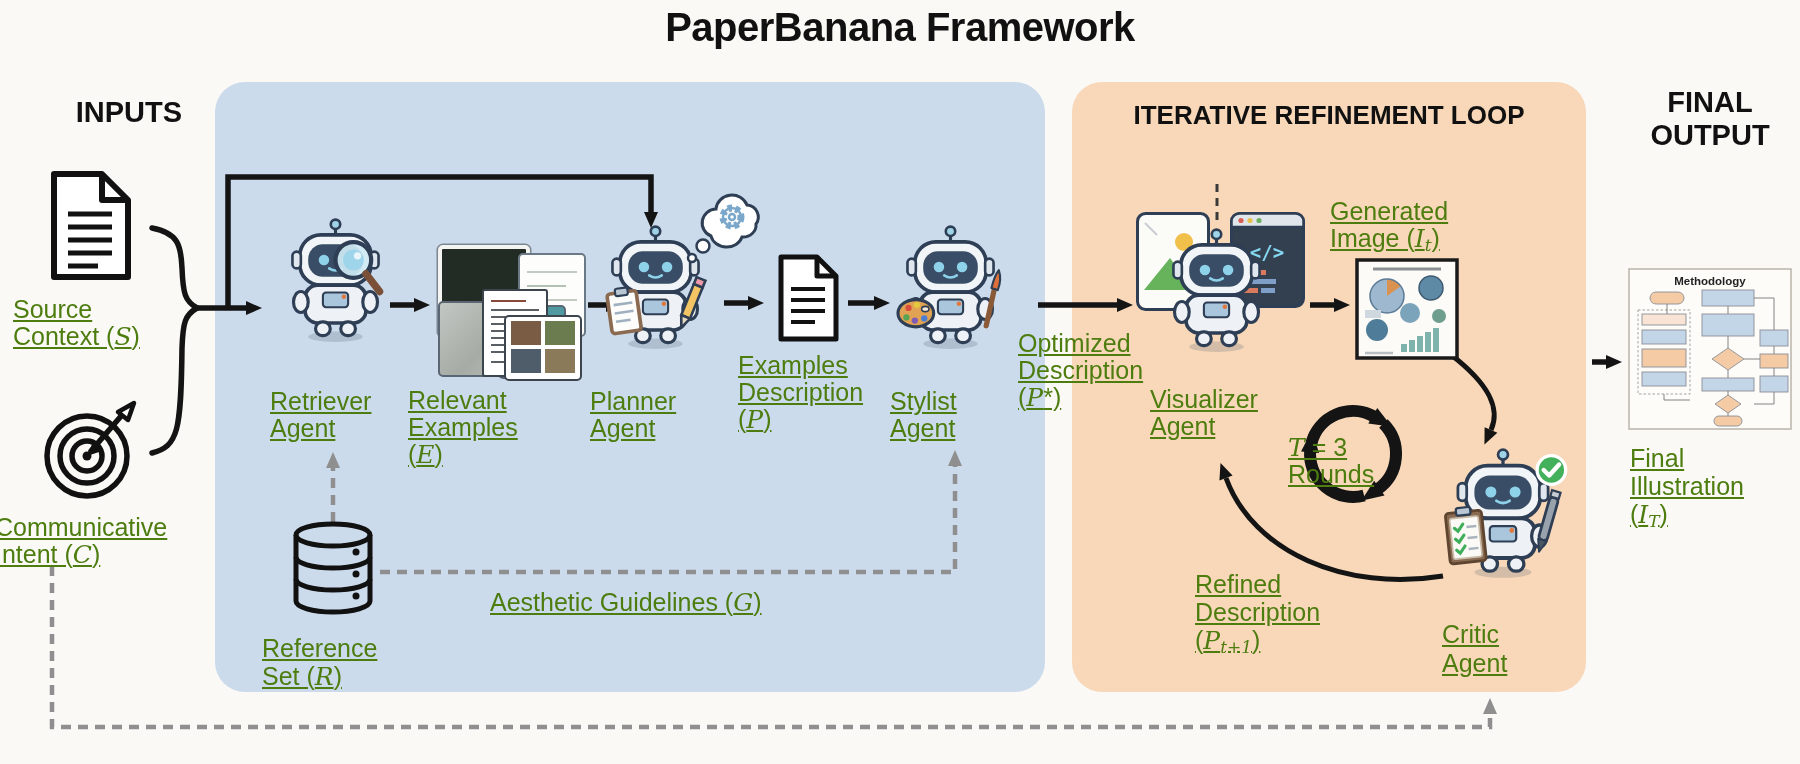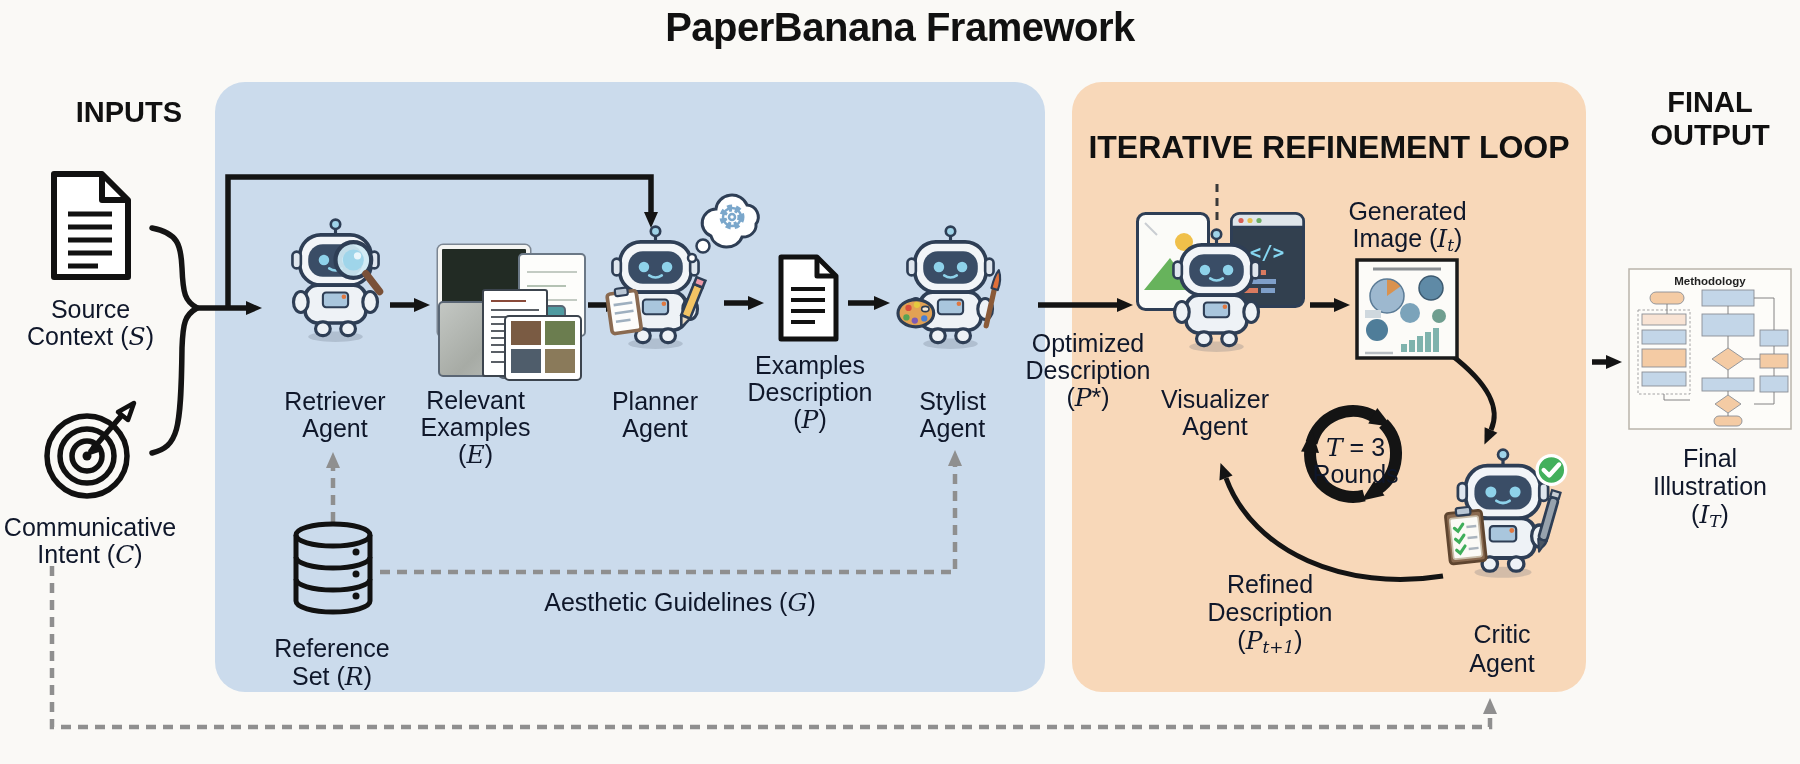--- a/index.html
+++ b/index.html
@@ -3,21 +3,21 @@
 <meta charset="utf-8">
 <style>
   html,body{margin:0;padding:0;}
   body{font-family:"Liberation Sans",sans-serif;background:#eee;}
   .stage{position:relative;width:1800px;height:764px;overflow:hidden;background:var(--page-bg,#faf9f6);}
   .abs{position:absolute;}
   .panel{position:absolute;border-radius:30px;}
   .panel-planning{background:var(--planning-bg,#cbdbec);}
   .panel-refinement{background:var(--refinement-bg,#f8d8b9);}
   .overlay{position:absolute;left:0;top:0;pointer-events:none;}
-  .lbl{position:absolute;text-align:center;font-size:25px;line-height:27px;color:#0f172a;}
+  .lbl{position:absolute;font-size:25px;line-height:27px;color:#4d7c0f;text-decoration:underline;}
   .hdr{position:absolute;font-weight:bold;color:#111;text-align:center;}
   .title{left:0;top:5px;width:1800px;font-size:40px;letter-spacing:-0.5px;}
   .mv{font-family:"DejaVu Serif",serif;font-style:italic;}
   .ms{font-family:"DejaVu Serif",serif;font-style:italic;font-size:0.68em;vertical-align:-0.22em;}
   .icon-svg{position:absolute;overflow:visible;}
   
   .collage{position:absolute;}
   .card{position:absolute;border-radius:5px;}
   .tline{position:absolute;height:2px;background:#5a5f66;left:7px;right:7px;}
 </style>
@@ -107,21 +107,21 @@
     <g>
       <path d="M380 572 H955 V466" stroke="#8f8f8f" stroke-width="4.5" stroke-dasharray="10 7" fill="none" marker-end="url(#ahg)"></path>
     </g>
     <g>
       <path d="M52 566 V727 H1490 V714" stroke="#8f8f8f" stroke-width="4.5" stroke-dasharray="10 7" fill="none" marker-end="url(#ahg)"></path>
     </g>
   </svg>
 
   <div class="hdr title">PaperBanana Framework</div>
   <div class="hdr" style="left:32px;top:96px;width:150px;text-align:right;font-size:29px;">INPUTS</div>
-  <div class="hdr" style="left:1072px;top:100px;width:514px;font-size:32px;margin-top:29px;">ITERATIVE REFINEMENT LOOP</div>
+  <div class="hdr" style="left:1072px;top:100px;width:514px;font-size:26px;">ITERATIVE REFINEMENT LOOP</div>
   <div class="hdr" style="left:1620px;top:86px;width:180px;font-size:29px;line-height:33px;">
     <div>FINAL</div>
     <div>OUTPUT</div>
   </div>
 
   <svg class="icon-svg" style="left:46px;top:168px;" width="90" height="115" viewBox="0 0 90 115">
     <path d="M8 6 H56 L82 32 V109 H8 Z" fill="#fff" stroke="#111" stroke-width="6" stroke-linejoin="round"></path>
     <path d="M56 6 V32 H82" fill="none" stroke="#111" stroke-width="6" stroke-linejoin="round"></path>
     <line x1="22" y1="46" x2="66" y2="46" stroke="#111" stroke-width="5"></line>
     <line x1="22" y1="59" x2="66" y2="59" stroke="#111" stroke-width="5"></line>

